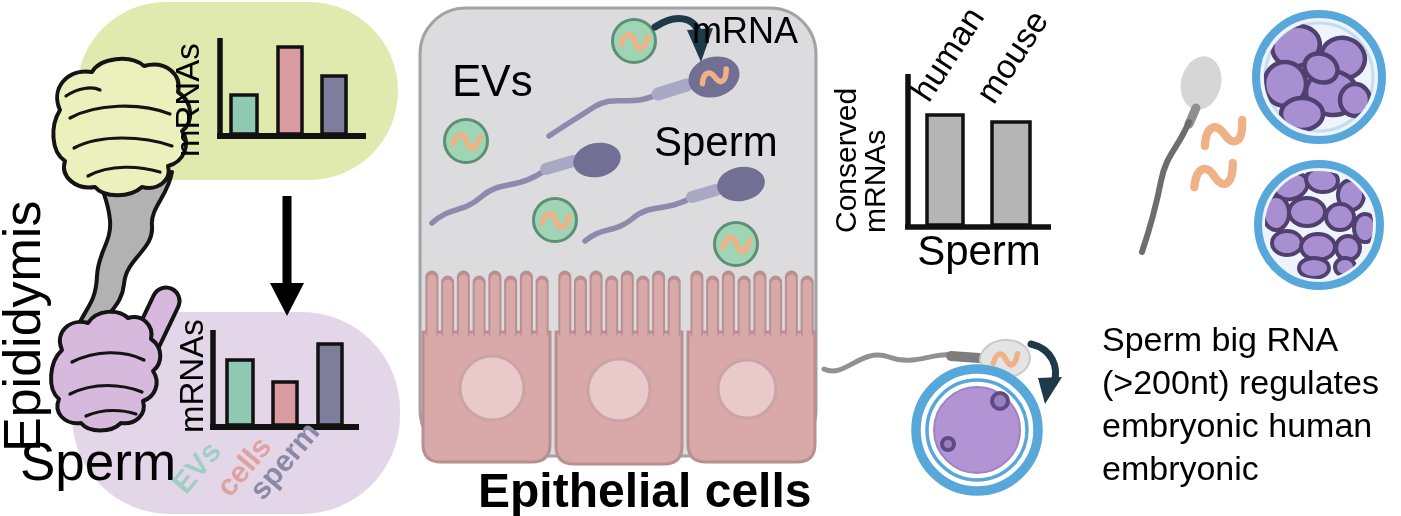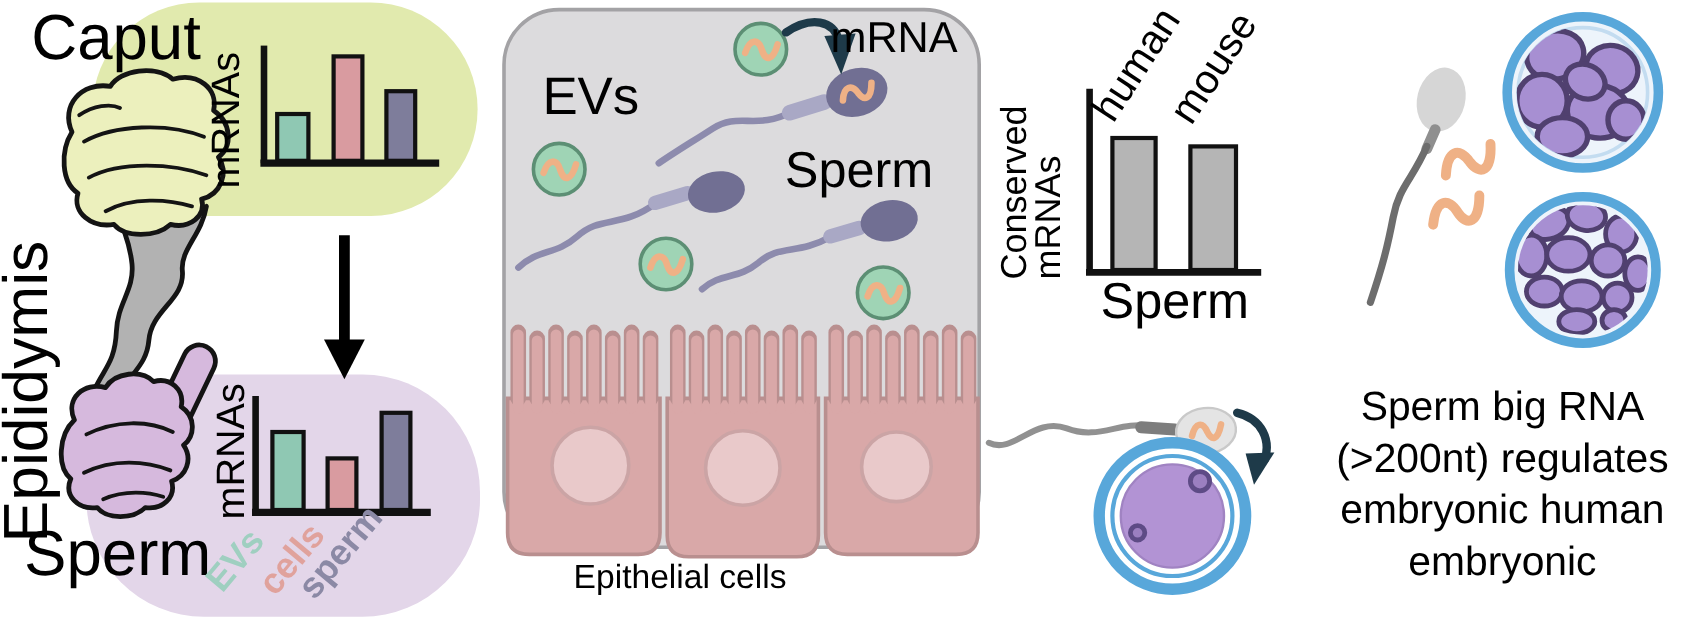--- a/index.html
+++ b/index.html
@@ -4,21 +4,21 @@
 <style>
   html,body { margin:0; padding:0; background:#fff; }
   .canvas {
     position:relative; width:1401px; height:516px; background:#ffffff;
     font-family:"Liberation Sans", sans-serif; overflow:hidden;
   }
   .art { position:absolute; left:0; top:0; width:1401px; height:516px; }
   .lbl { position:absolute; color:#000; white-space:nowrap; line-height:1.06; }
   .vtext { writing-mode:vertical-rl; transform:rotate(180deg); line-height:0.95; }
   .rot { transform-origin:0 100%; }
-  .caption { white-space:normal; text-align:center; line-height:43px; }
+  .caption { white-space:normal; line-height:43px; }
   .bold { font-weight:bold; }
 </style>
 </head>
 <body>
 
 <div class="canvas">
 
   <svg class="art" viewBox="0 0 1401 516" xmlns="http://www.w3.org/2000/svg">
     <defs>
       <g id="ev-shape">
@@ -259,38 +259,37 @@
           <ellipse cx="1287" cy="243" rx="15" ry="12"></ellipse>
           <ellipse cx="1318" cy="247" rx="17" ry="13"></ellipse>
           <ellipse cx="1348" cy="248" rx="12" ry="12"></ellipse>
           <ellipse cx="1314" cy="268" rx="15" ry="10"></ellipse>
           <ellipse cx="1345" cy="267" rx="10" ry="9"></ellipse>
         </g>
       </g>
     </g>
   </svg>
 
-  <div class="lbl" style="left:26px; top:4px; font-size:53px;">Caput</div>
 
   <div class="lbl vtext" style="left:-2px; top:118px; height:334px; font-size:52px;">Epididymis</div>
 
   <div class="lbl" style="left:20px; top:434px; font-size:53px;">Sperm</div>
 
   <div class="lbl vtext" style="left:172px; top:27px; height:130px; font-size:33px;">mRNAs</div>
 
   <div class="lbl vtext" style="left:176px; top:314px; height:119px; font-size:33px;">mRNAs</div>
 
   <div class="lbl rot bold" style="left: 189px; top: 468px; height: 30px; font-size: 30px; transform: rotate(-50deg); color: rgb(159, 207, 192);">EVs</div>
   <div class="lbl rot bold" style="left: 233px; top: 471px; height: 30px; font-size: 30px; transform: rotate(-50deg); color: rgb(224, 162, 156);">cells</div>
   <div class="lbl rot bold" style="left: 266px; top: 474px; height: 30px; font-size: 30px; transform: rotate(-50deg); color: rgb(139, 137, 165);">sperm</div>
 
   <div class="lbl" style="left:452px; top:58px; font-size:44px;">EVs</div>
   <div class="lbl" style="left:692px; top:12px; font-size:36px;">mRNA</div>
   <div class="lbl" style="left:654px; top:120px; font-size:42px;">Sperm</div>
-  <div class="lbl" style="left:478px; top:466px; font-size:28px;">Epithelial cells</div>
+  <div class="lbl" style="left:478px; top:466px; font-size:48px;font-weight:bold;">Epithelial cells</div>
 
   <div class="lbl vtext" style="left:832px; top:75px; height:158px; font-size:30px;">
     <span>Conserved</span><br>
     <span>mRNAs</span>
   </div>
   <div class="lbl rot" style="left:932px; top:72px; height:34px; font-size:34px; transform:rotate(-57deg);">human</div>
   <div class="lbl rot" style="left:997px; top:74px; height:34px; font-size:34px; transform:rotate(-57deg);">mouse</div>
   <div class="lbl" style="left:906px; top:229px; width:146px; font-size:42px; text-align:center;">Sperm</div>
 
   <div class="lbl caption" style="left:1102px; top:318px; width:300px; font-size:34px;">

